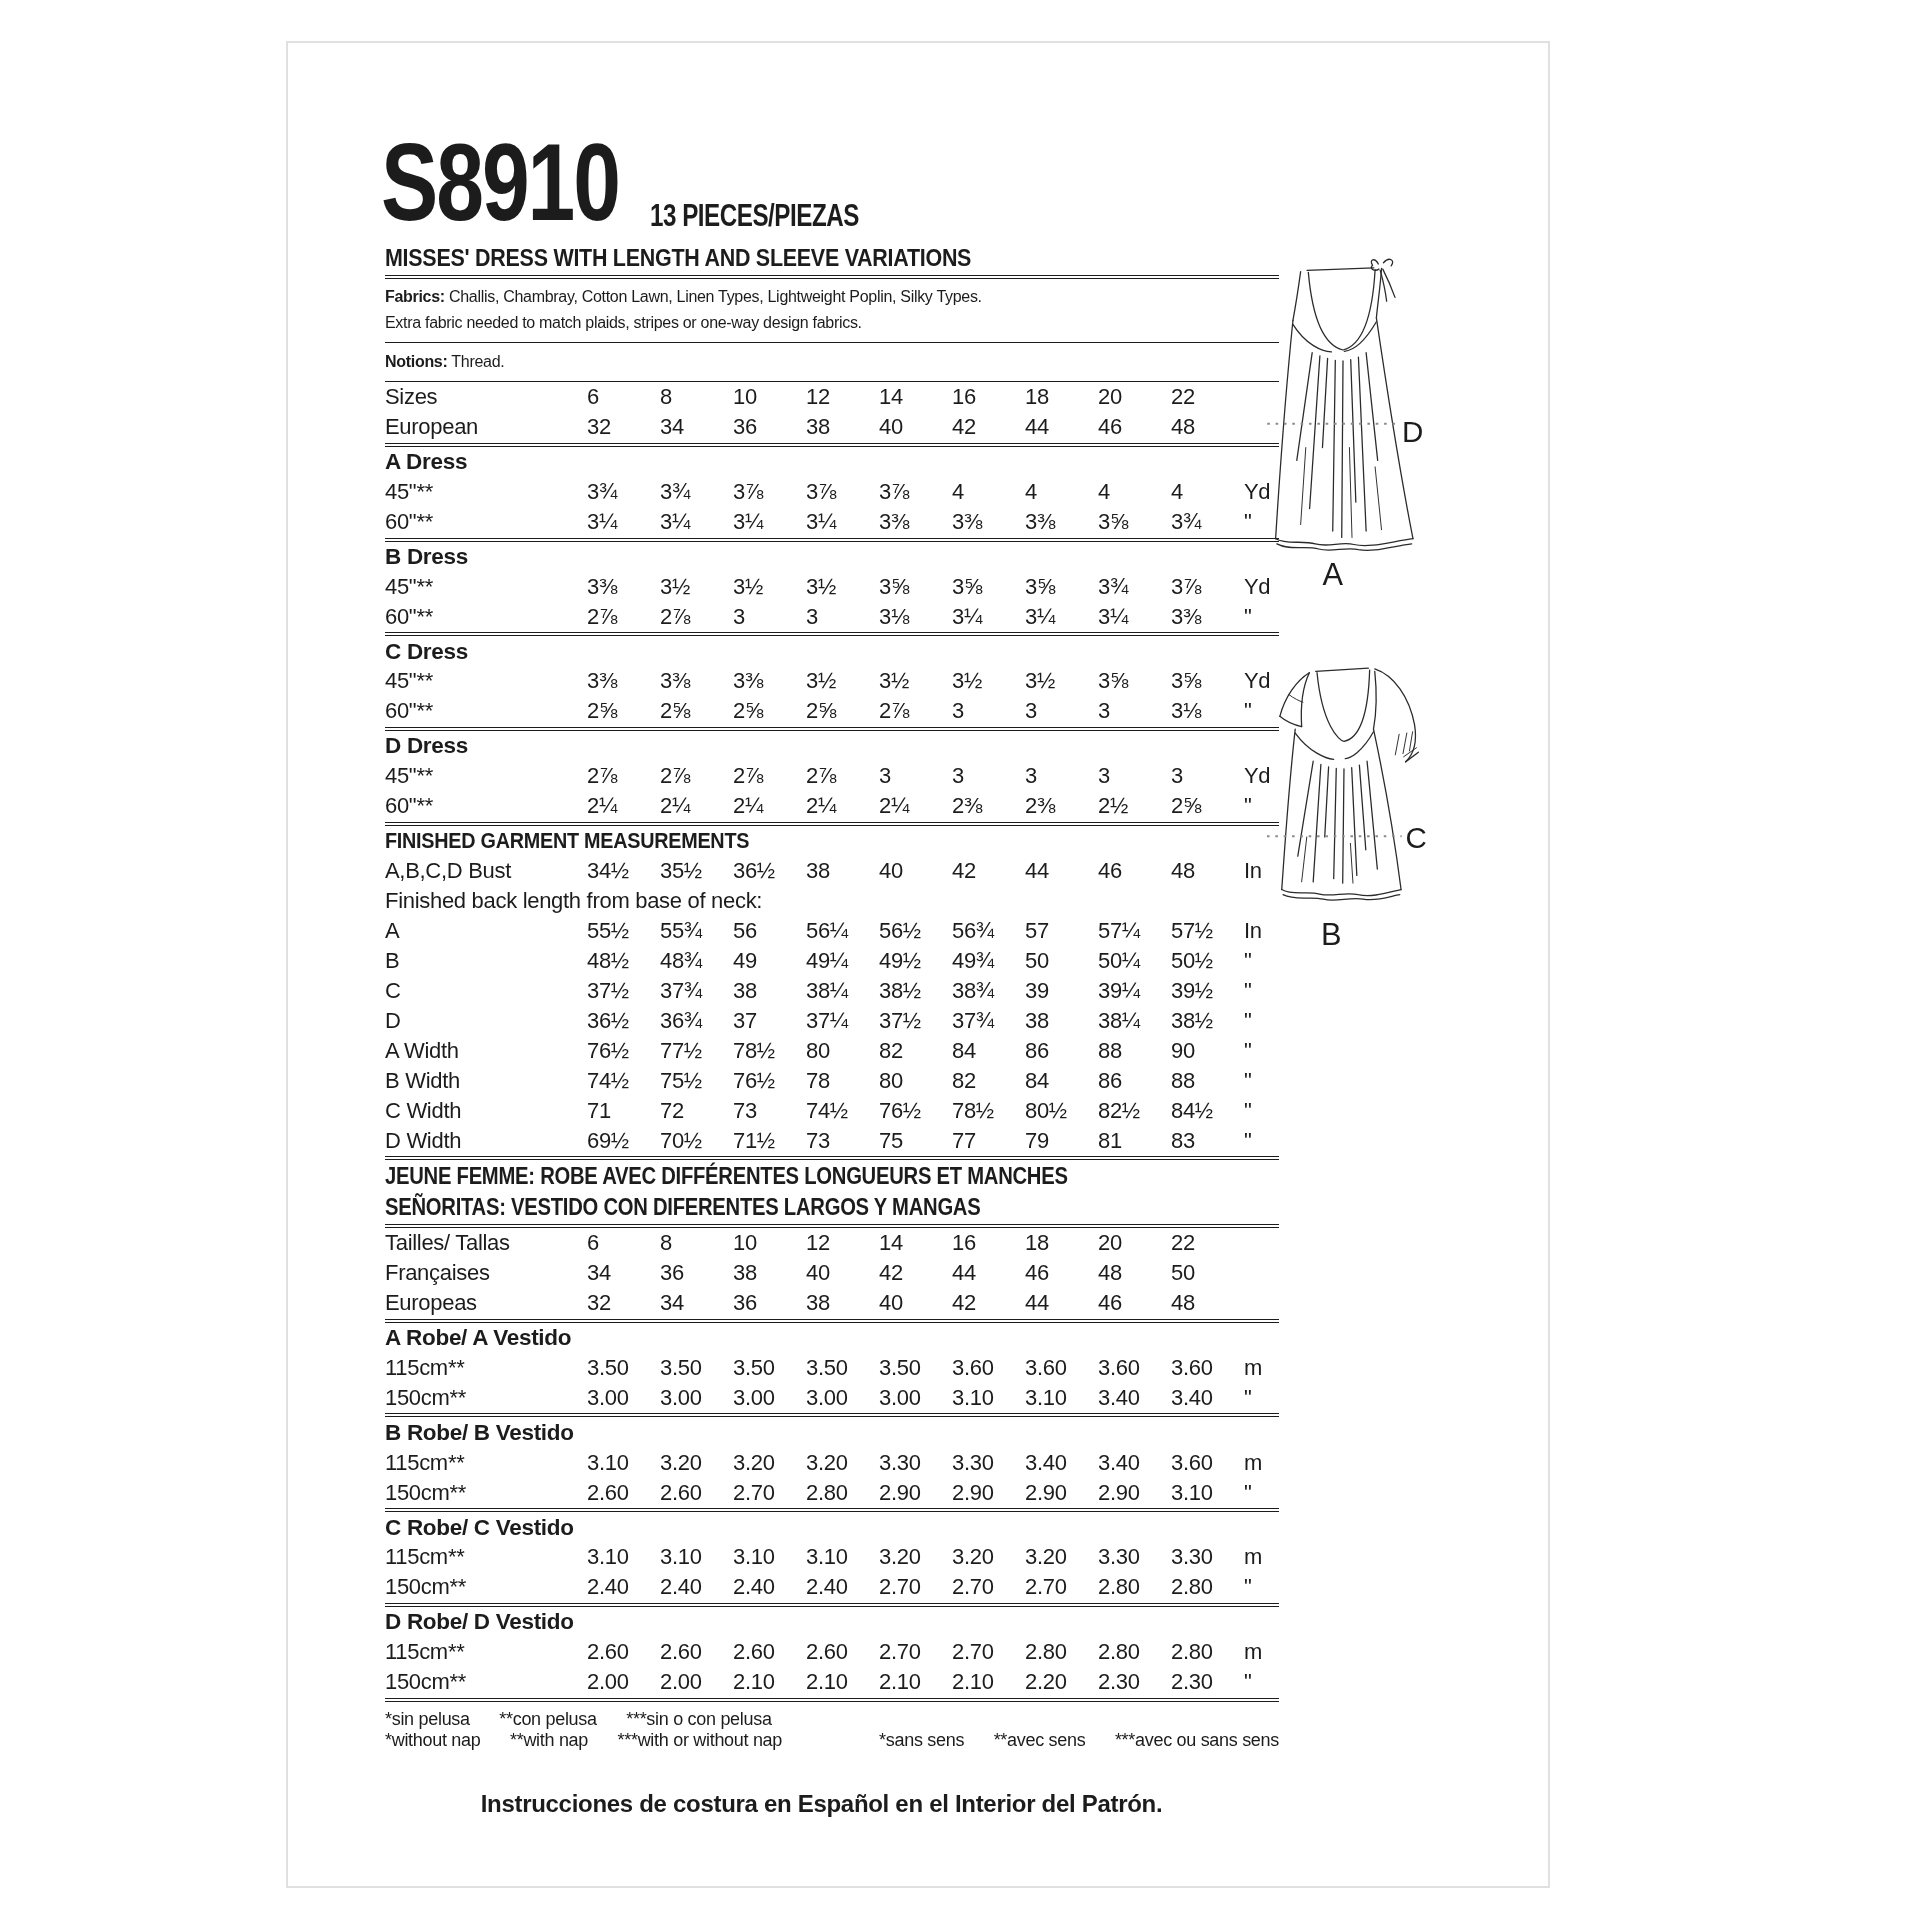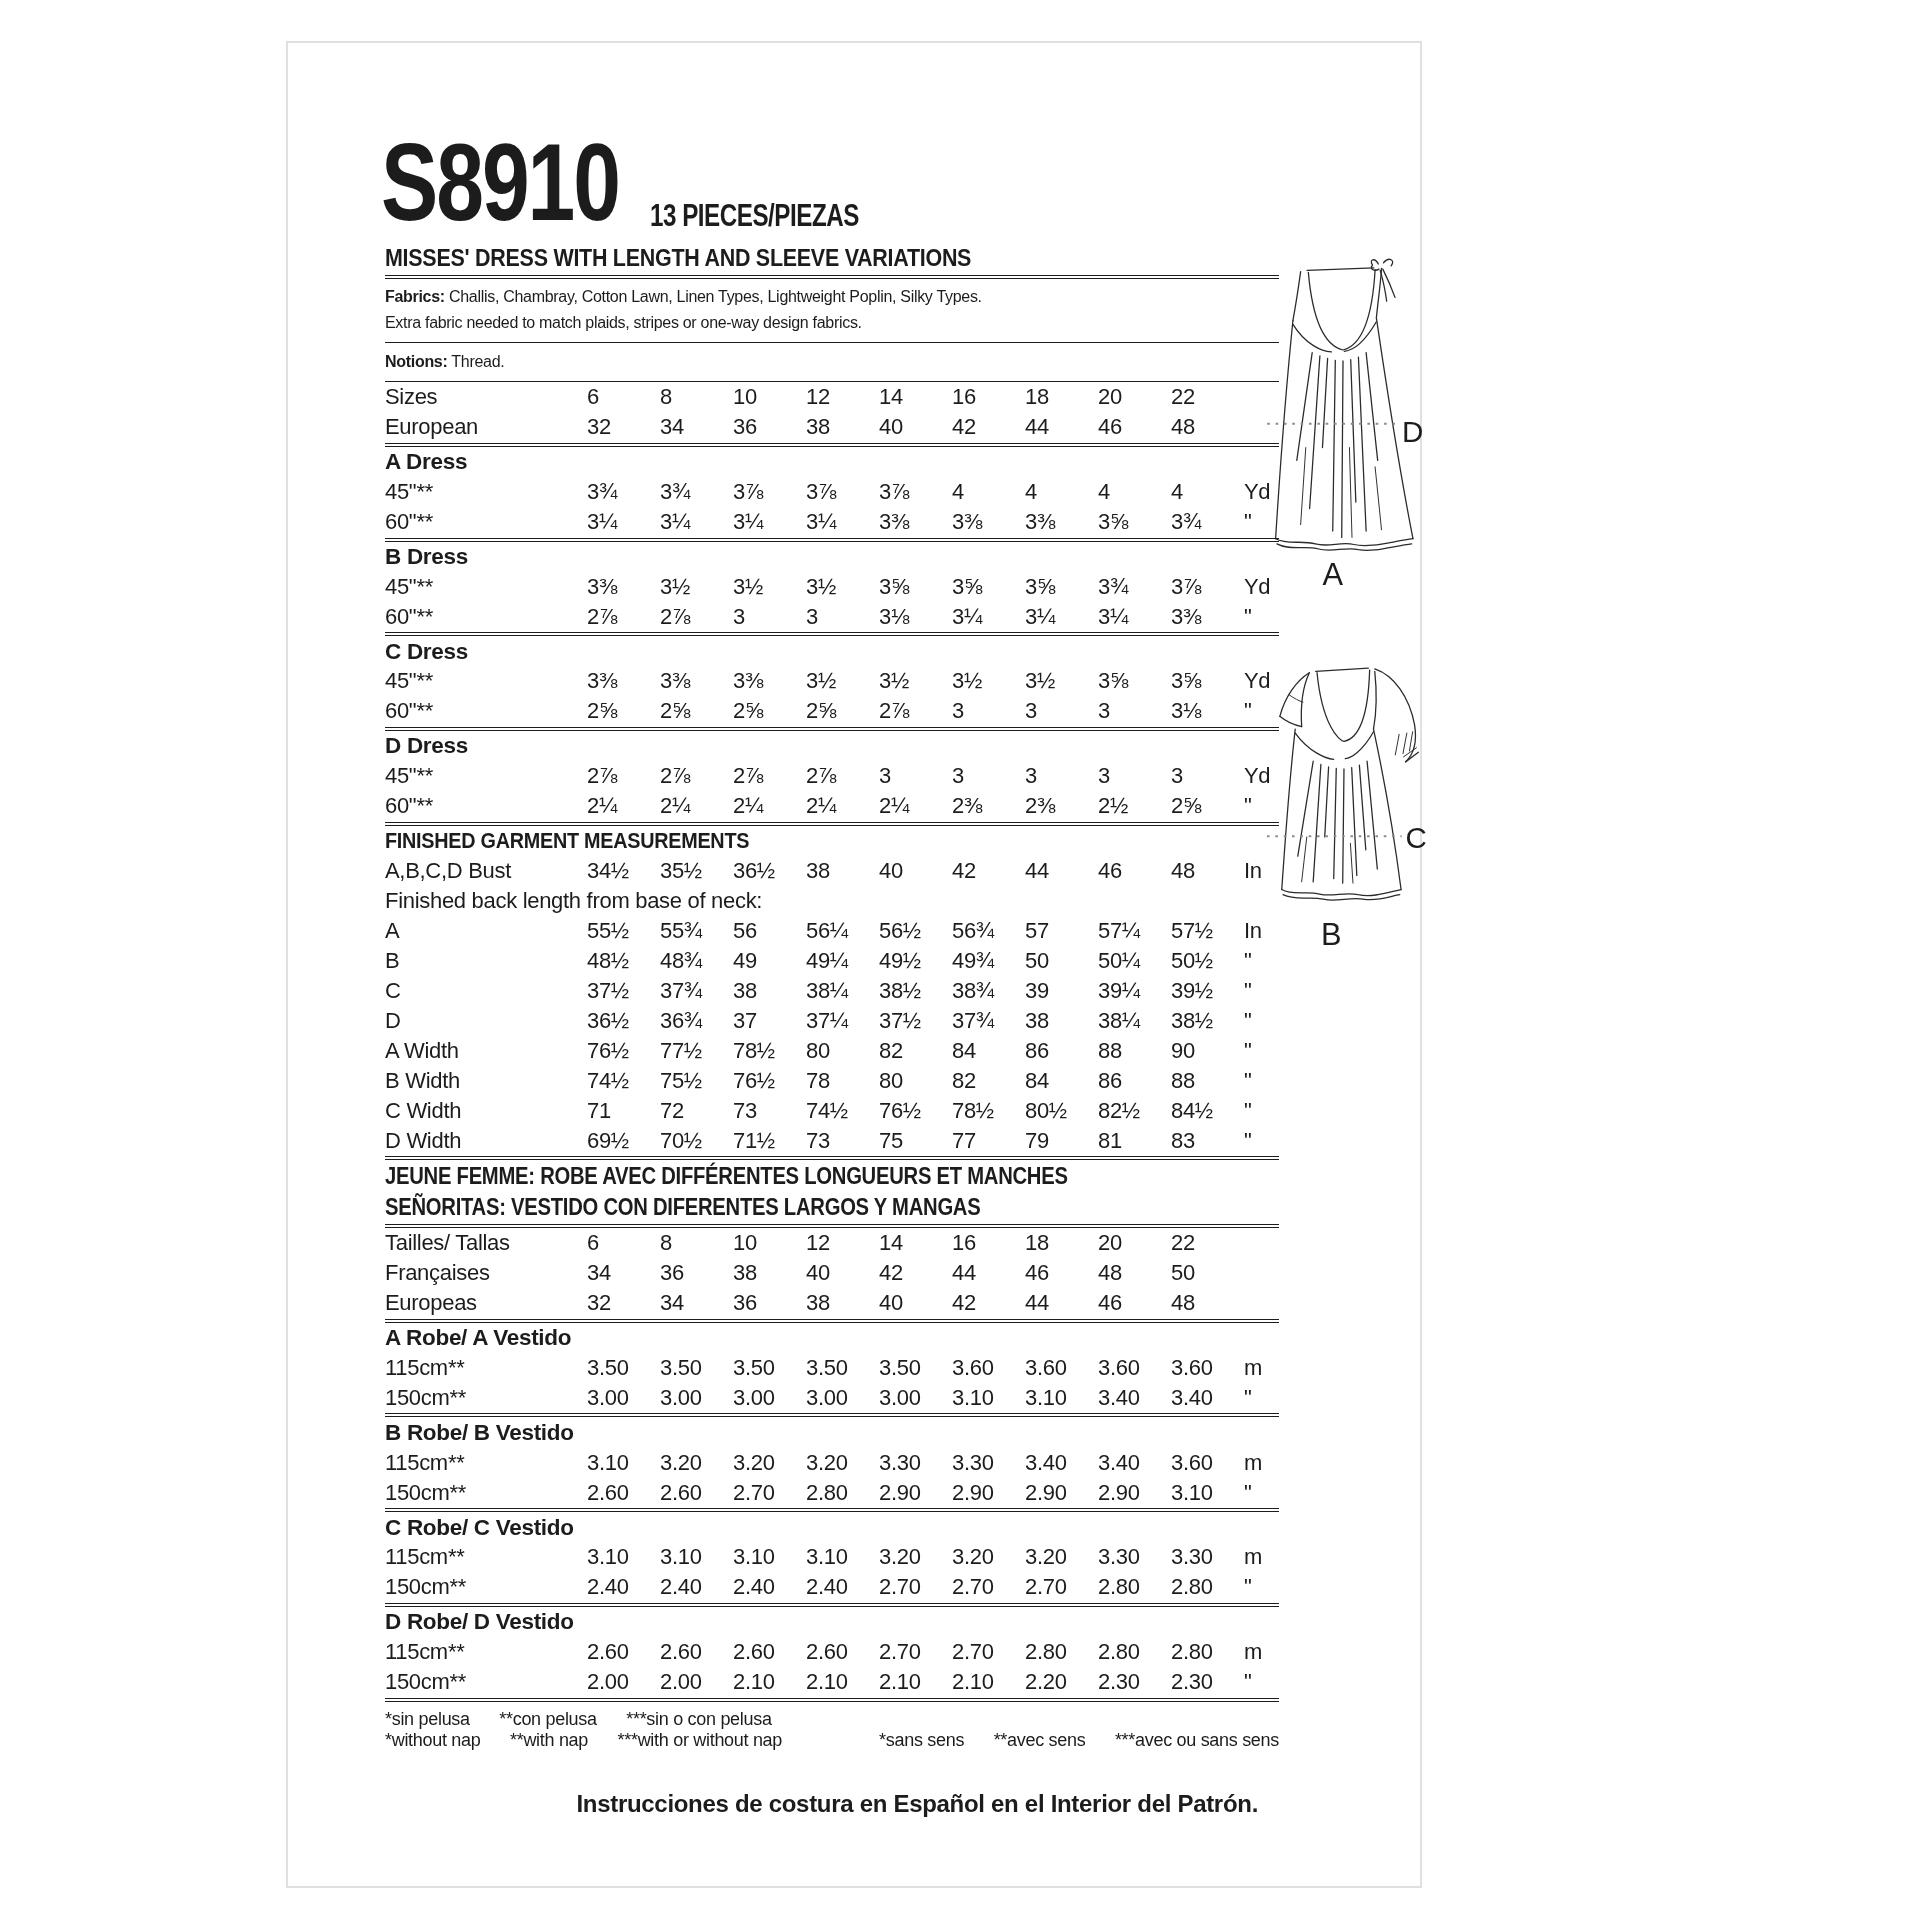--- a/index.html
+++ b/index.html
@@ -1,18 +1,18 @@
 <!DOCTYPE html>
 <html style="font-size:10.3px"><head>
 <meta charset="utf-8">
 <style>
   html,body { margin:0; padding:0; background:#ffffff; }
   body { width:1926px; height:1926px; position:relative; overflow:hidden;
          font-family:"Liberation Sans", sans-serif; color:#1c1c1c; }
-  .page { position:absolute; left:286px; top:41px; width:1136px; height:1847px;
+  .page { position:absolute; left:286px; top:41px; width:1264px; height:1847px;
           background:#fff; border:2.6px solid #e0e0e0; box-sizing:border-box; }
   .content { position:absolute; left:97px; top:103px; width:894px; }
 
   .title-block { position:relative; height:87px; margin-bottom:9px; }
   .pattern-number { position:absolute; left:-3.9px; top:-7.7px; font-size:110px; line-height:87px;
                     font-weight:bold; letter-spacing:-2.6px; transform:scaleX(0.78);
                     transform-origin:0 50%; white-space:nowrap; }
   .pieces { position:absolute; left:265px; bottom:-1.3px; font-size:31px; font-weight:bold;
             letter-spacing:-0.6px; transform:scaleX(0.78); transform-origin:0 100%; white-space:nowrap; }
 
@@ -33,21 +33,21 @@
   .sect-h.cond, .h-cond { transform:scaleX(0.88); transform-origin:0 50%; }
   .h-cond { height:31px; display:flex; align-items:center; font-size:23px; font-weight:bold;
             letter-spacing:-0.3px; white-space:nowrap; }
 
   .footnotes { margin-top:7.7px; font-size:18px; letter-spacing:-0.3px; }
   .fn-row { display:flex; align-items:baseline; }
   .fn-row .fn { margin-right:29.5px; white-space:nowrap; }
   .fn-row .fn-r { margin-left:29.5px; margin-right:0; }
   .fn-spacer { flex:1; }
 
-  .bottom-note { margin-top:39px; width:873px; text-align:right;
+  .bottom-note { margin-top:39px; width:873px; text-align:center;
                  font-size:24px; font-weight:bold; letter-spacing:-0.3px; }
 
   .illus { position:absolute; }
   .illus-a { left:979px; top:212px; }
   .illus-b { left:979px; top:614px; }
   .illus svg text { font-family:"Liberation Sans", sans-serif; fill:#1c1c1c; }
 </style>
 </head>
 <body>
 

